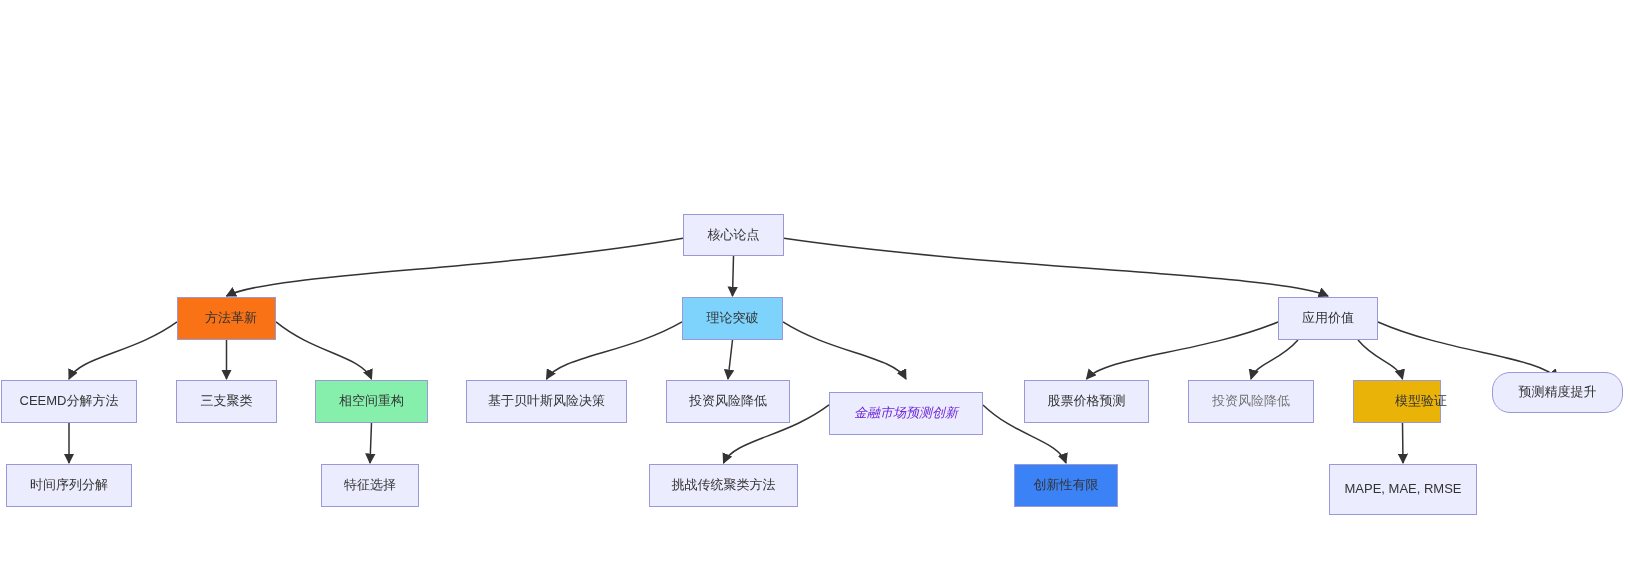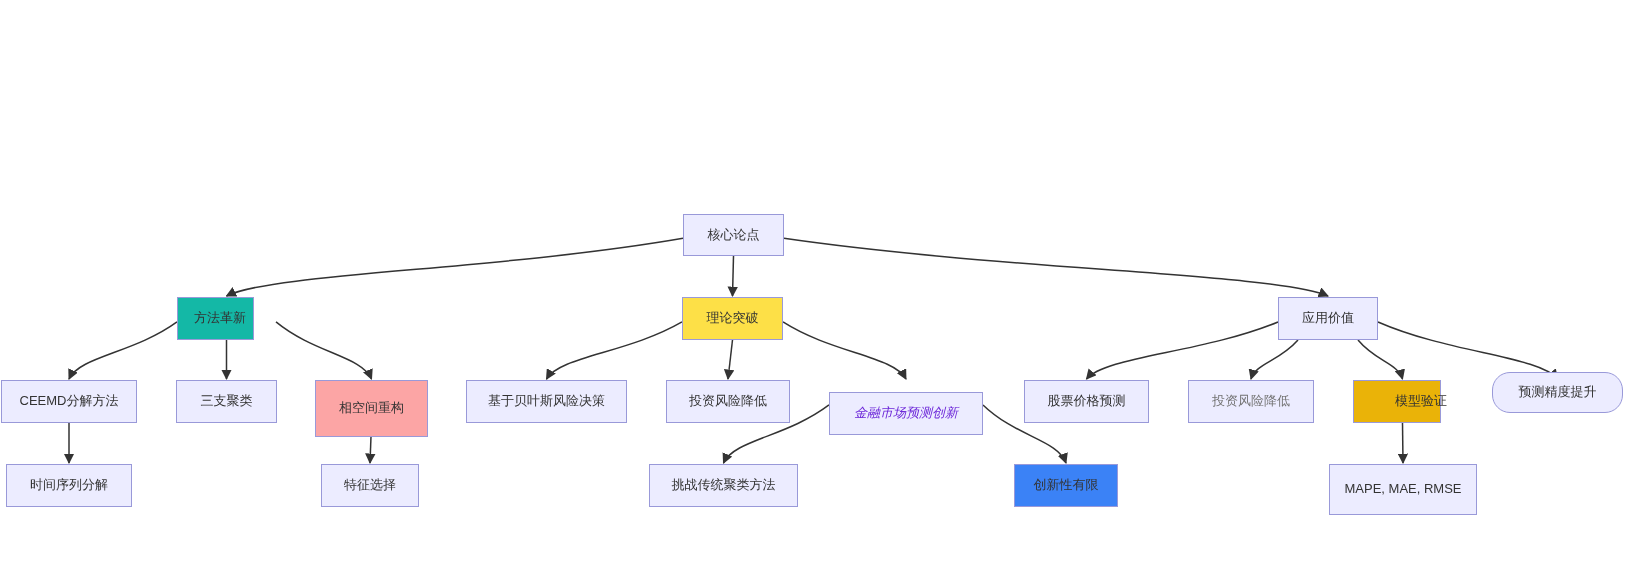--- a/index.html
+++ b/index.html
@@ -58,26 +58,26 @@
         <path d="M 1378 321.94 C 1449.8 353.323, 1539.55 356.176, 1557.5 379" fill="none" stroke="#333333" stroke-width="1.5" marker-end="url(#arrowhead)"></path>
         <path d="M 69 423 L 69 463" fill="none" stroke="#333333" stroke-width="1.5" marker-end="url(#arrowhead)"></path>
         <path d="M 371.5 423 L 370 463" fill="none" stroke="#333333" stroke-width="1.5" marker-end="url(#arrowhead)"></path>
         <path d="M 829 404.94 C 786.8 436.873, 734.05 439.776, 723.5 463" fill="none" stroke="#333333" stroke-width="1.5" marker-end="url(#arrowhead)"></path>
         <path d="M 983 404.94 C 1016.2 436.873, 1057.7 439.776, 1066 463" fill="none" stroke="#333333" stroke-width="1.5" marker-end="url(#arrowhead)"></path>
         <path d="M 1402.5 423 L 1403 463" fill="none" stroke="#333333" stroke-width="1.5" marker-end="url(#arrowhead)"></path>
       </g>
   </svg>
   <div id="nodes">
       <div class="node" style="left: 683px; top: 214px; width: 101px; height: 42px; background: rgb(236, 236, 255); border-color: rgb(153, 153, 217); color: rgb(51, 51, 51);">核心论点</div>
-      <div class="node" style="left: 177px; top: 297px; width: 77px; height: 43px; background: #14b8a6; border-color: rgb(153, 153, 217); color: rgb(51, 51, 51); padding-left: 9px;">方法革新</div>
-      <div class="node" style="left: 682px; top: 297px; width: 101px; height: 43px; background: #fde047; border-color: rgb(153, 153, 217); color: rgb(51, 51, 51);">理论突破</div>
+      <div class="node" style="left: 177px; top: 297px; width: 99px; height: 43px; background: #f97316; border-color: rgb(153, 153, 217); color: rgb(51, 51, 51); padding-left: 9px;">方法革新</div>
+      <div class="node" style="left: 682px; top: 297px; width: 101px; height: 43px; background: #7dd3fc; border-color: rgb(153, 153, 217); color: rgb(51, 51, 51);">理论突破</div>
       <div class="node" style="left: 1278px; top: 297px; width: 100px; height: 43px; background: rgb(236, 236, 255); border-color: rgb(153, 153, 217); color: rgb(51, 51, 51);">应用价值</div>
       <div class="node" style="left: 1px; top: 380px; width: 136px; height: 43px; background: rgb(236, 236, 255); border-color: rgb(153, 153, 217); color: rgb(51, 51, 51);">CEEMD分解方法</div>
       <div class="node" style="left: 176px; top: 380px; width: 101px; height: 43px; background: rgb(236, 236, 255); border-color: rgb(153, 153, 217); color: rgb(51, 51, 51);">三支聚类</div>
-      <div class="node" style="left: 315px; top: 380px; width: 113px; height: 57px; background: #fca5a5; border-color: rgb(153, 153, 217); color: rgb(51, 51, 51);">相空间重构</div>
+      <div class="node" style="left: 315px; top: 380px; width: 113px; height: 43px; background: #86efac; border-color: rgb(153, 153, 217); color: rgb(51, 51, 51);">相空间重构</div>
       <div class="node" style="left: 466px; top: 380px; width: 161px; height: 43px; background: rgb(236, 236, 255); border-color: rgb(153, 153, 217); color: rgb(51, 51, 51);">基于贝叶斯风险决策</div>
       <div class="node" style="left: 666px; top: 380px; width: 124px; height: 43px; background: rgb(236, 236, 255); border-color: rgb(153, 153, 217); color: rgb(51, 51, 51);">投资风险降低</div>
       <div class="node" style="left: 829px; top: 392px; width: 154px; height: 43px; background: rgb(236, 236, 255); border-color: rgb(153, 153, 217); color: #6d28d9; font-style: italic;">金融市场预测创新</div>
       <div class="node" style="left: 1024px; top: 380px; width: 125px; height: 43px; background: rgb(236, 236, 255); border-color: rgb(153, 153, 217); color: rgb(51, 51, 51);">股票价格预测</div>
       <div class="node" style="left: 1188px; top: 380px; width: 126px; height: 43px; background: rgb(236, 236, 255); border-color: rgb(153, 153, 217); color: #737373;">投资风险降低</div>
       <div class="node" style="left: 1353px; top: 380px; width: 88px; height: 43px; background: #eab308; border-color: rgb(153, 153, 217); color: rgb(51, 51, 51); padding-left: 48px;">模型验证</div>
       <div class="node" style="left: 1492px; top: 372px; width: 131px; height: 41px; background: rgb(236, 236, 255); border-color: rgb(153, 153, 217); color: rgb(51, 51, 51); border-radius: 18px;">预测精度提升</div>
       <div class="node" style="left: 6px; top: 464px; width: 126px; height: 43px; background: rgb(236, 236, 255); border-color: rgb(153, 153, 217); color: rgb(51, 51, 51);">时间序列分解</div>
       <div class="node" style="left: 321px; top: 464px; width: 98px; height: 43px; background: rgb(236, 236, 255); border-color: rgb(153, 153, 217); color: rgb(51, 51, 51);">特征选择</div>
       <div class="node" style="left: 649px; top: 464px; width: 149px; height: 43px; background: rgb(236, 236, 255); border-color: rgb(153, 153, 217); color: rgb(51, 51, 51);">挑战传统聚类方法</div>

